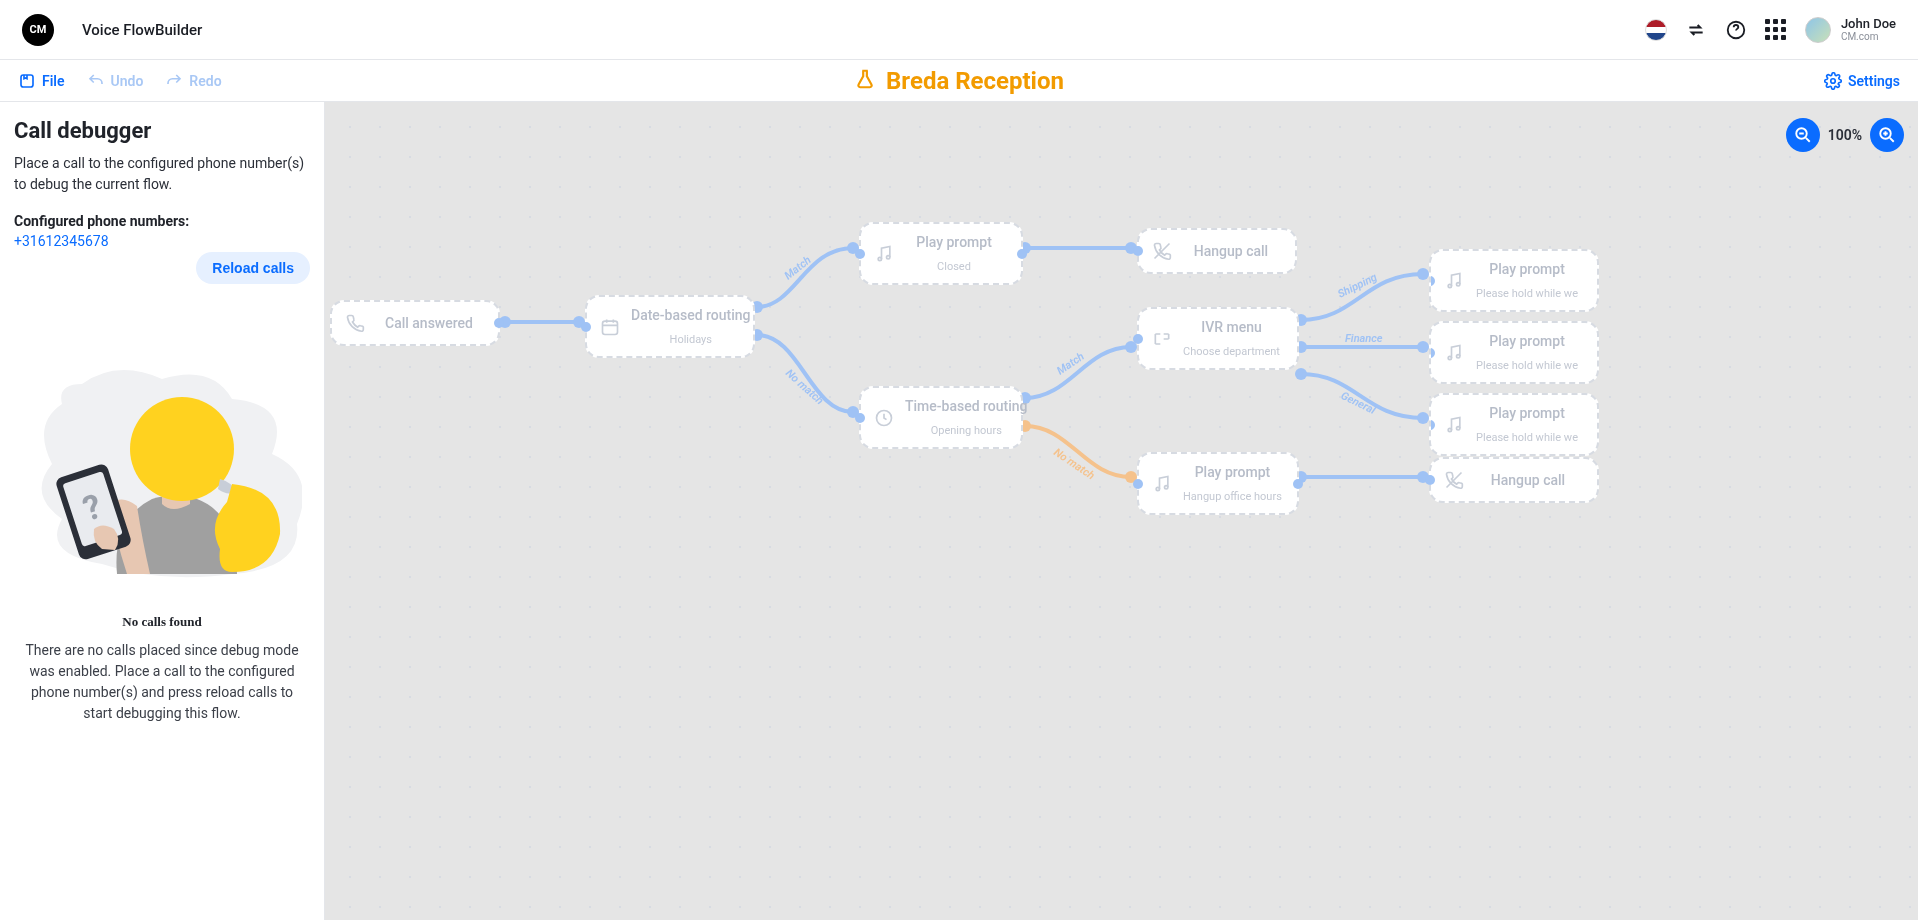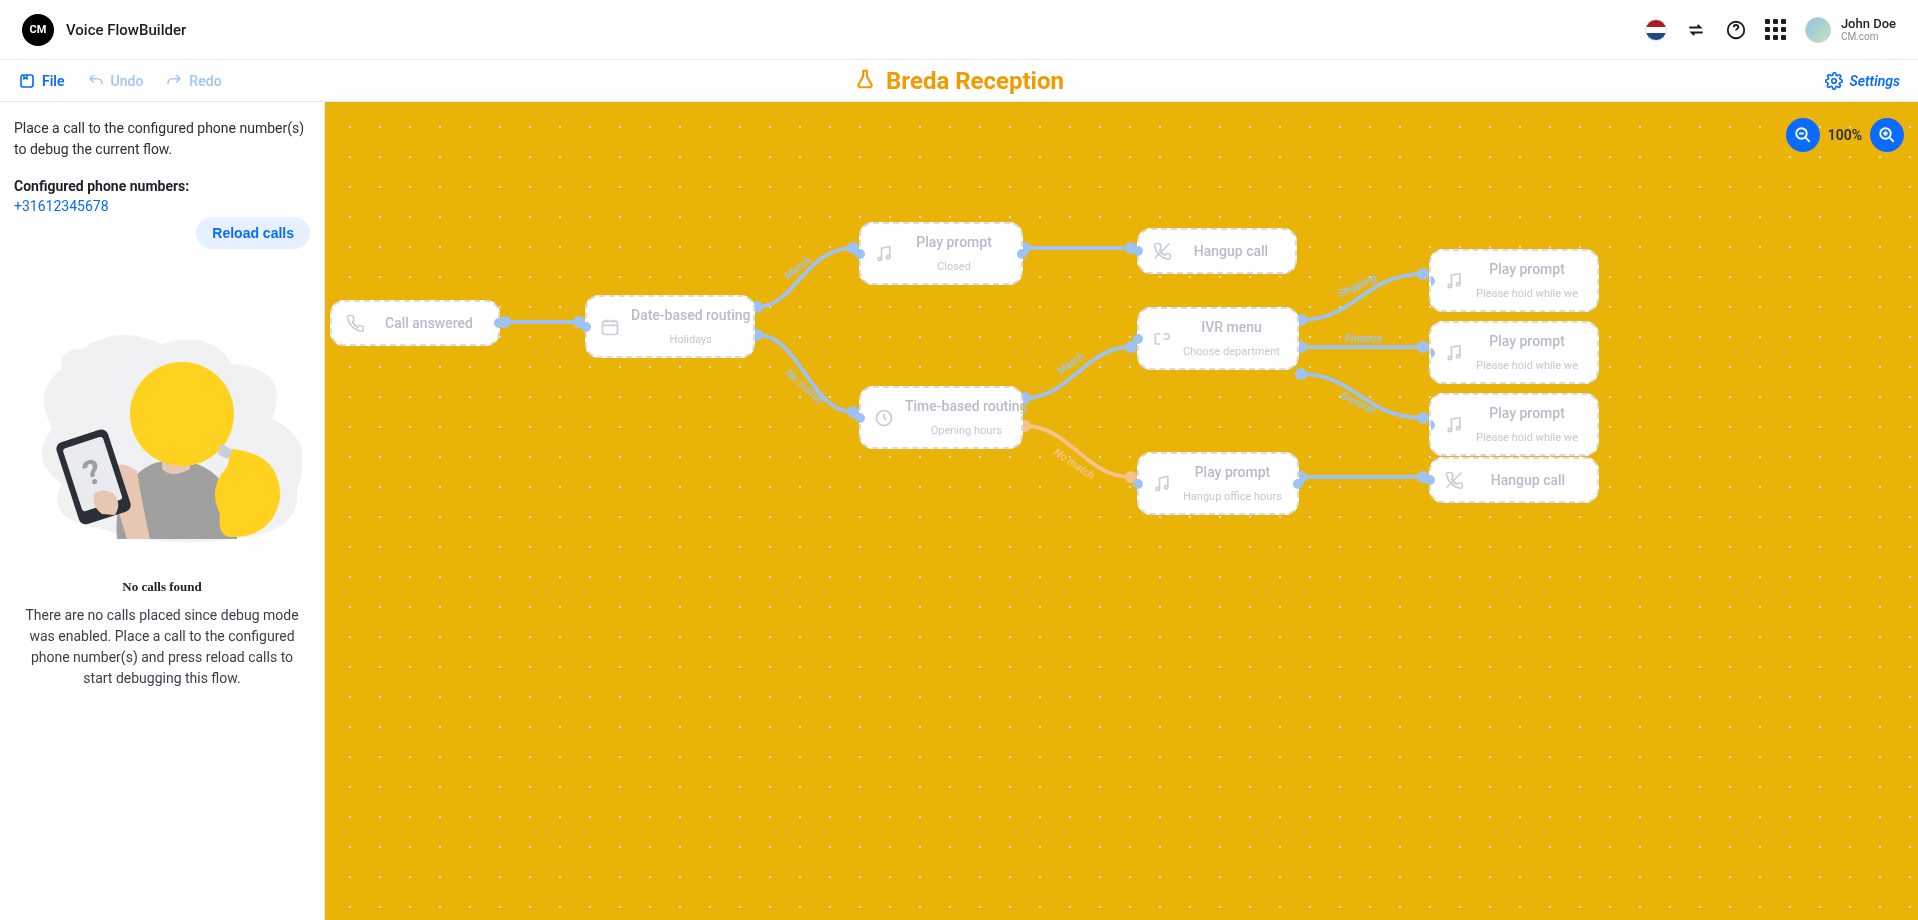--- a/index.html
+++ b/index.html
@@ -1,20 +1,20 @@
 <!DOCTYPE html>
 <html><head>
 <meta charset="utf-8">
 <style>
   * { box-sizing: border-box; margin: 0; padding: 0; }
   body { font-family: -apple-system, BlinkMacSystemFont, "Segoe UI", Roboto, Arial, sans-serif; color: #20232a; background: #fff; overflow: hidden; }
   
   
   .topbar { height: 60px; display: flex; align-items: center; justify-content: space-between; padding: 0 22px; border-bottom: 1px solid #e4e6ea; }
-  .topbar-left { display: flex; align-items: center; gap: 12px; }
+  .topbar-left { display: flex; align-items: center; gap: 28px; }
   .logo-circle { width: 32px; height: 32px; border-radius: 50%; background: #000; color: #fff; display: flex; align-items: center; justify-content: center; font-size: 11px; font-weight: 700; }
   .app-title { font-size: 15px; font-weight: 500; color: #1a1d24; }
   .topbar-right { display: flex; align-items: center; gap: 18px; }
   .flag { width: 22px; height: 22px; border-radius: 50%; background: linear-gradient(to bottom, #ae1c28 33%, #fff 33%, #fff 66%, #21468b 66%); border: 1px solid #ddd; }
   .icon-btn { width: 22px; height: 22px; display: flex; align-items: center; justify-content: center; cursor: pointer; color: #1a1d24; }
   .apps-grid { display: grid; grid-template-columns: repeat(3, 5px); grid-template-rows: repeat(3, 5px); gap: 3px; }
   .apps-grid span { background: #1a1d24; border-radius: 1px; }
   .avatar { width: 26px; height: 26px; border-radius: 50%; background: linear-gradient(135deg, #8ec5e8, #c8e0b8); border: 1px solid #ccc; }
   .user-block { display: flex; align-items: center; gap: 10px; }
   .user-text { display: flex; flex-direction: column; line-height: 1.2; }
@@ -23,39 +23,39 @@
 
   
   .toolbar { height: 42px; display: flex; align-items: center; justify-content: space-between; padding: 0 18px; border-bottom: 1px solid #e4e6ea; }
   .toolbar-left { display: flex; align-items: center; gap: 22px; }
   .tool-btn { display: flex; align-items: center; gap: 6px; font-size: 14px; font-weight: 600; cursor: pointer; }
   .tool-btn.primary { color: #0a6cff; }
   .tool-btn.disabled { color: #a9c8f5; cursor: default; }
   .toolbar-center { position: absolute; left: 50%; transform: translateX(-50%); display: flex; align-items: center; gap: 10px; }
   .flow-title { font-size: 24px; font-weight: 700; color: #f29b00; }
   .flask-icon { color: #f29b00; }
-  .toolbar-right { display: flex; align-items: center; gap: 8px; font-style: italic; }
+  .toolbar-right { display: flex; align-items: center; gap: 8px; }
   .settings-btn { display: flex; align-items: center; gap: 6px; color: #0a6cff; font-weight: 600; font-size: 14px; cursor: pointer; }
 
   
   .main { display: flex; height: calc(100vh - 102px); }
   .sidebar { width: 325px; border-right: 1px solid #e4e6ea; padding: 16px 14px; overflow-y: auto; }
   .sidebar h1 { font-size: 22px; font-weight: 700; margin-bottom: 10px; }
   .sidebar p.desc { font-size: 14px; color: #2b2f38; line-height: 1.5; margin-bottom: 18px; }
   .sidebar .label { font-size: 14px; font-weight: 700; margin-bottom: 4px; }
   .phone-num { color: #0a6cff; font-size: 14px; }
   .reload-row { display: flex; justify-content: flex-end; margin-top: 3px; }
   .reload-btn { background: #e6f0ff; color: #0a6cff; font-weight: 600; font-size: 14px; padding: 8px 16px; border: none; border-radius: 18px; cursor: pointer; }
   .illus-wrap { margin-top: 40px; display: flex; flex-direction: column; align-items: center; text-align: center; }
   .illus { width: 280px; height: 260px; position: relative; }
   .noc-title { font-size: 13px; font-weight: 700; margin-top: 30px; margin-bottom: 10px; font-family: Liberation Serif, serif; }
   .noc-desc { font-size: 14px; color: #3c4049; line-height: 1.5; padding: 0 8px; }
 
   
-  .canvas { flex: 1; position: relative; background: #eab308; overflow: hidden; }
+  .canvas { flex: 1; position: relative; background: #e5e5e5; overflow: hidden; }
   .canvas-dots { position: absolute; inset: 0; background-image: radial-gradient(#d7dbe2 1px, transparent 1px); background-size: 30px 30px; background-position: 10px 10px; }
   .zoom-ctrl { position: absolute; top: 16px; right: 14px; display: flex; align-items: center; gap: 8px; z-index: 5; }
   .zoom-btn { width: 34px; height: 34px; border-radius: 50%; background: #0a6cff; color: #fff; display: flex; align-items: center; justify-content: center; cursor: pointer; }
   .zoom-label { font-size: 14px; font-weight: 600; color: #2b2f38; }
 
   
   .flow { position: absolute; inset: 0; }
   .node { position: absolute; border: 2px dashed #d7dbe2; border-radius: 14px; background: #fff; display: flex; align-items: center; padding: 10px 16px 10px 12px; min-height: 44px; gap: 10px; }
   .node.tall { padding: 10px 18px 10px 12px; }
   .node-icon { width: 22px; height: 22px; color: #c8ced8; display: flex; align-items: center; justify-content: center; flex-shrink: 0; }
@@ -156,20 +156,21 @@
           <path d="M19.4 15a1.7 1.7 0 00.34 1.87l.06.06a2 2 0 11-2.83 2.83l-.06-.06a1.7 1.7 0 00-1.87-.34 1.7 1.7 0 00-1 1.56V21a2 2 0 11-4 0v-.09a1.7 1.7 0 00-1-1.56 1.7 1.7 0 00-1.87.34l-.6.06a2 2 0 11-2.83-2.83l.06-.06a1.7 1.7 0 00.34-1.87 1.7 1.7 0 00-1.56-1H3a2 2 0 110-4h.09a1.7 1.7 0 001.56-1 1.7 1.7 0 00-.34-1.87l-.06-.06a2 2 0 112.83-2.83l.6.06a1.7 1.7 0 001.87.34 1.7 1.7 0 001-1.56V3a2 2 0 114 0v.09a1.7 1.7 0 001 1.56 1.7 1.7 0 001.87-.34l.06-.06a2 2 0 112.83 2.83l-.06.06a1.7 1.7 0 00-.34 1.87 1.7 1.7 0 001.56 1H21a2 2 0 110 4h-.09a1.7 1.7 0 00-1.56 1z"></path>
         </svg>
       <span>Settings</span>
     </div>
   </div>
 </div>
 
 <div class="main">
 
   <div class="sidebar">
+    <h1>Call debugger</h1>
     <p class="desc">Place a call to the configured phone number(s) to debug the current flow.</p>
     <div class="label">Configured phone numbers:</div>
     <div class="phone-num">+31612345678</div>
     <div class="reload-row">
       <button class="reload-btn">Reload calls</button>
     </div>
     <div class="illus-wrap">
       <div class="illus">
         <svg viewBox="0 0 280 260" width="280" height="260">
           <path d="M40 80 Q10 100 30 140 Q5 170 40 195 Q20 230 80 240 Q140 260 210 250 Q280 245 275 200 Q295 150 250 130 Q270 80 210 75 Q190 40 140 55 Q95 35 60 60 Q35 60 40 80 Z" fill="#f0f1f3"></path>

